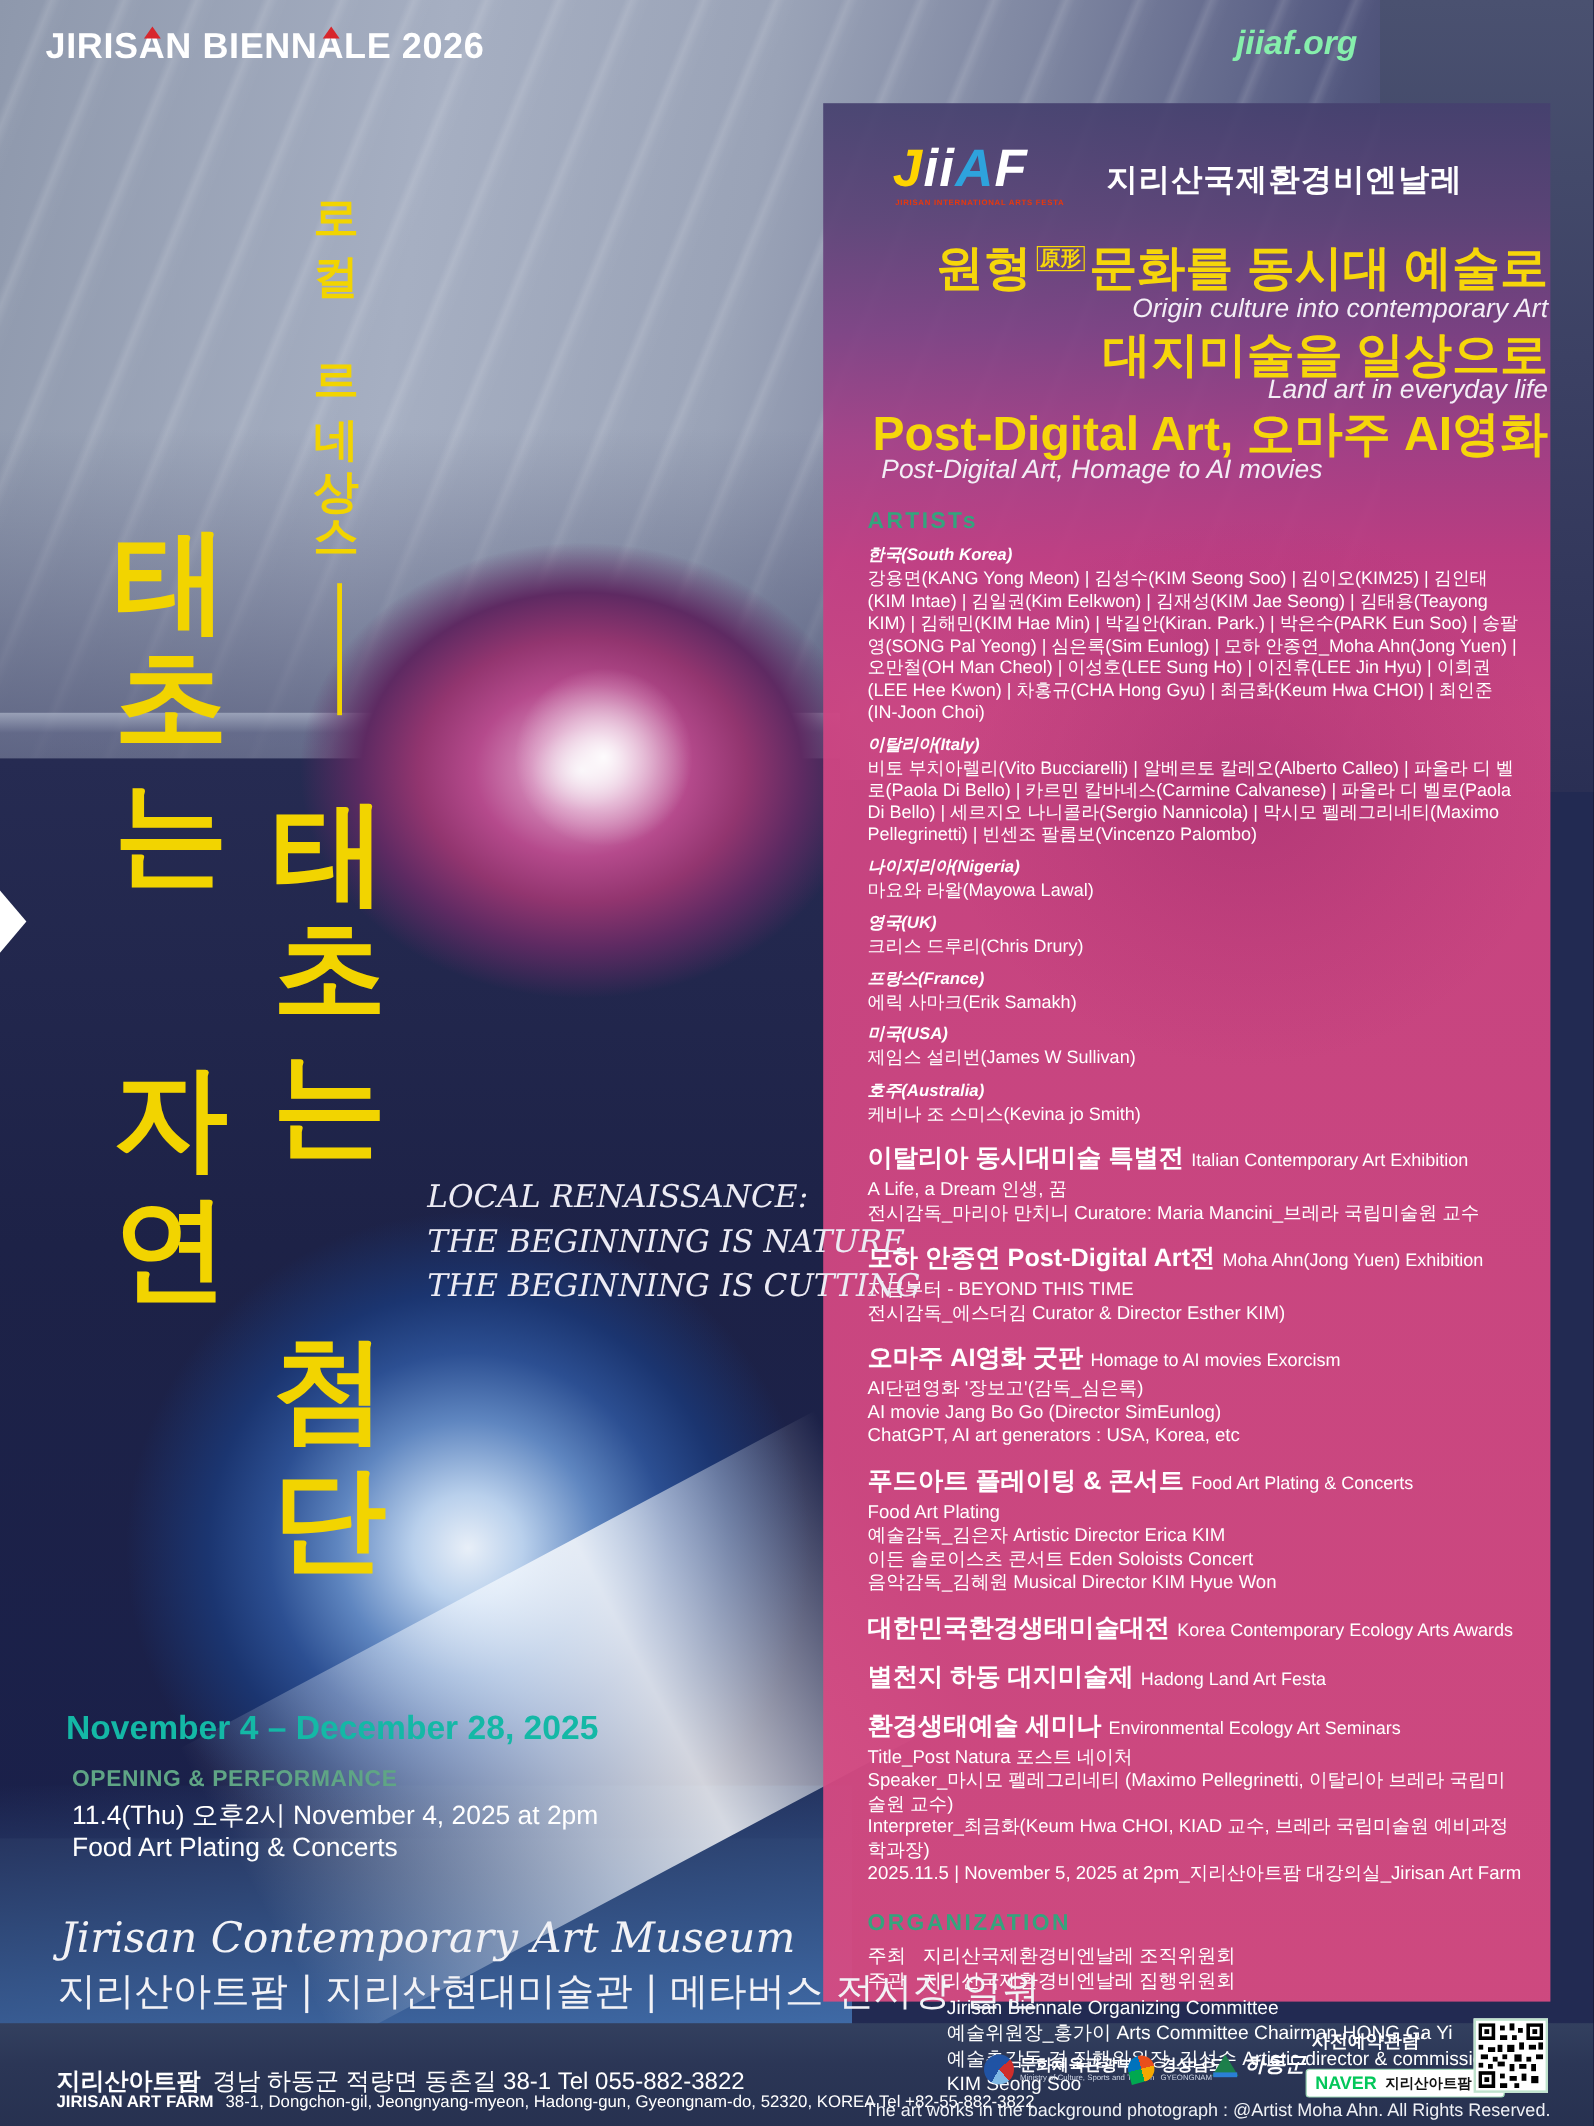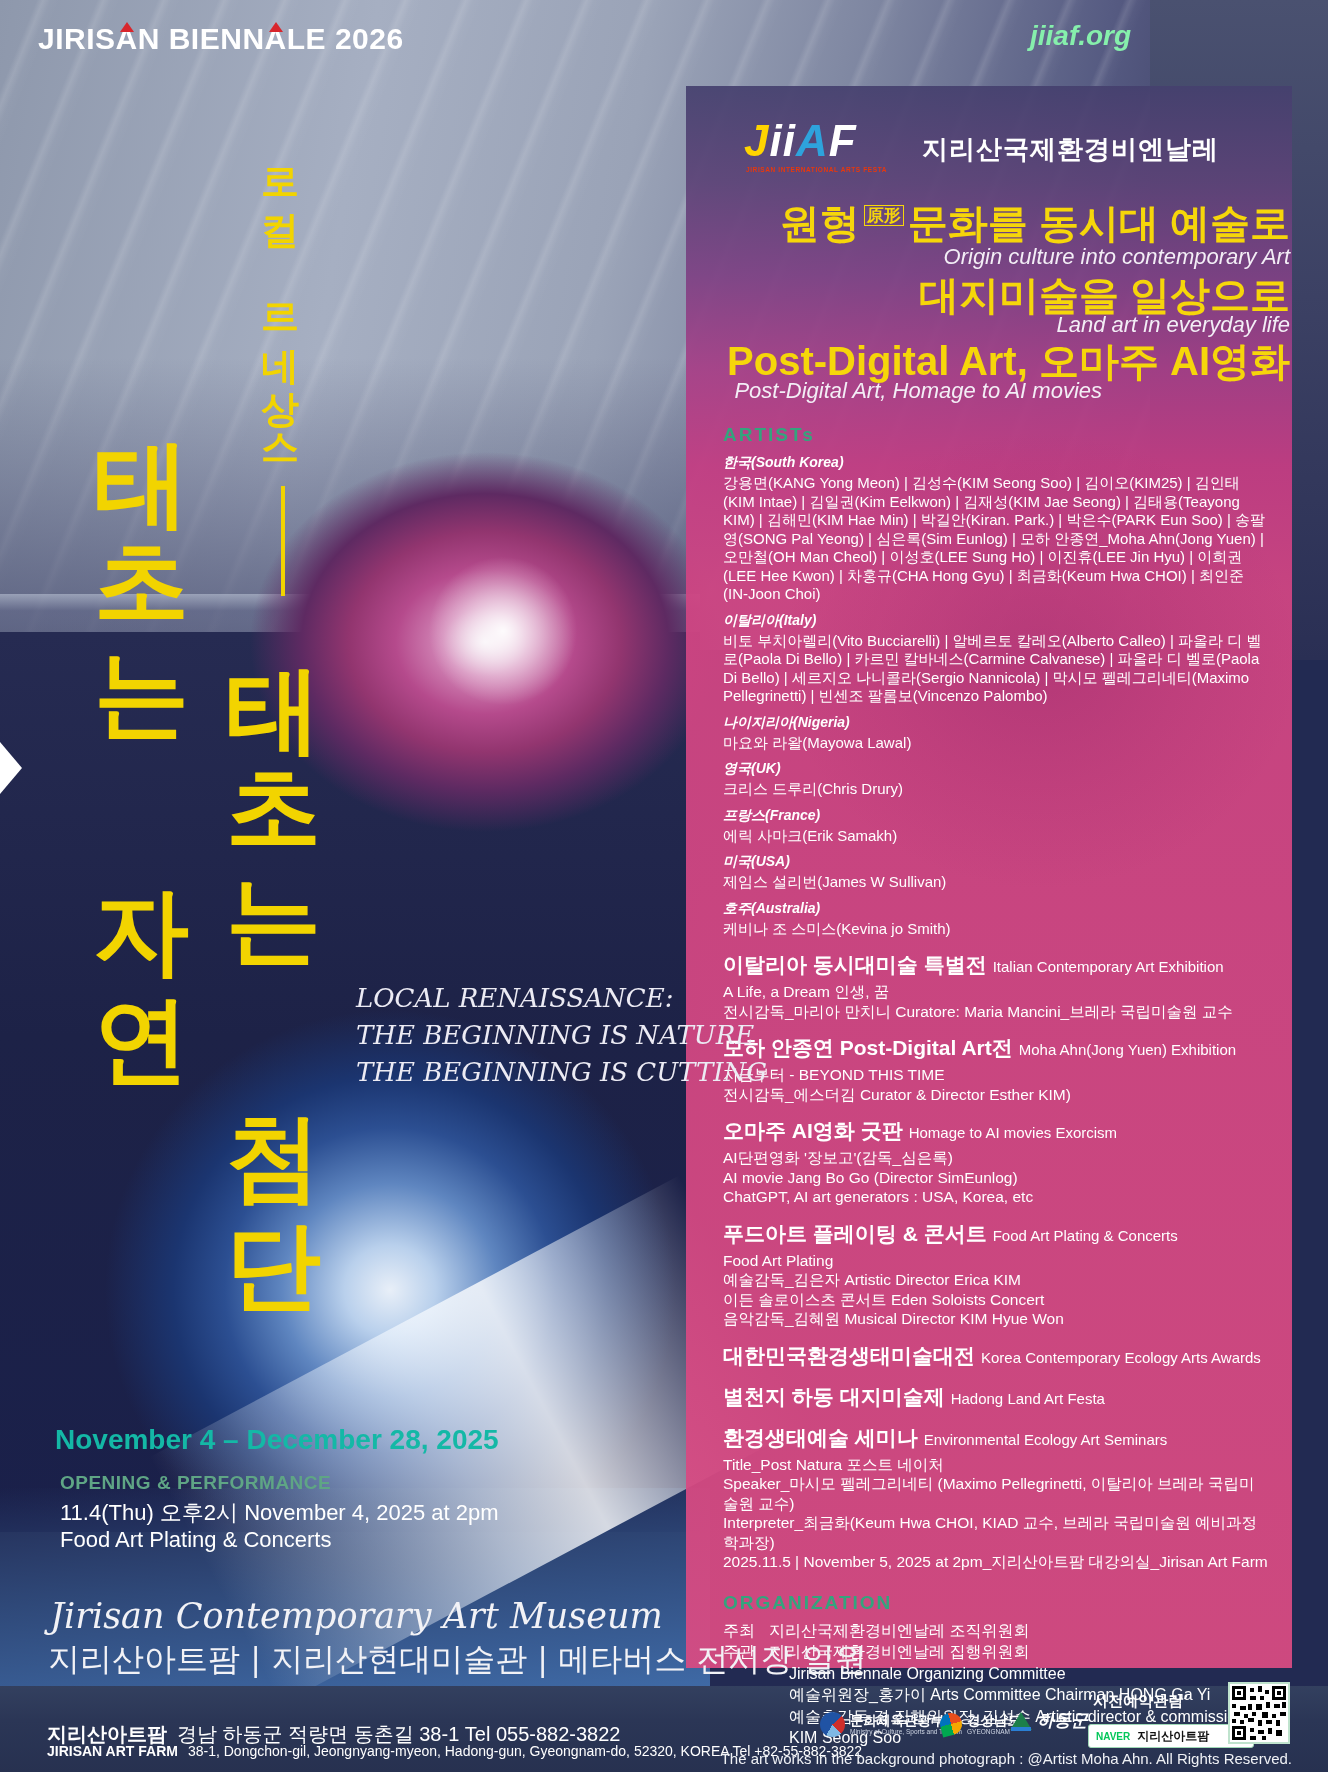--- a/index.html
+++ b/index.html
@@ -117,21 +117,21 @@
     border-bottom:18px solid #1c7f4b;position:relative;}
   .ic-hd::after{content:"";position:absolute;left:-10px;top:15px;width:20px;height:4px;background:#2a7fd4;}
   .lg-mcst{left:820px;top:1712px;}
   .lg-gn{left:940px;top:1713px;}
   .lg-hd{left:1010px;top:1712px;}
   .lg-hd .nm{font-size:17px;font-style:italic;}
   .reserve-label{left:1088px;top:1692px;color:#fff;font-family:"DejaVu Serif","Liberation Serif",serif;
     font-size:15px;font-weight:bold;}
   .naver-box{left:1088px;top:1724px;width:150px;height:22px;background:#fff;border:1px solid #9ed8b6;
     border-radius:3px;display:flex;align-items:center;gap:7px;padding:0 7px;}
-  .naver-box .nv{color:#03c75a;font-weight:bold;font-size:10px;}
+  .naver-box .nv{color:#03c75a;font-weight:bold;font-size:15px;}
   .naver-box .q{color:#111;font-weight:bold;font-size:12px;}
   .naver-box .dd{color:#03c75a;font-size:10px;margin-left:auto;}
   .qr{left:1228px;top:1682px;width:58px;height:58px;background:#fff;border:2px solid #bfe3cd;}
 </style>
 </head>
 <body>
 
 <div class="poster">
 
   <div class="abs bg-top-room"></div>

